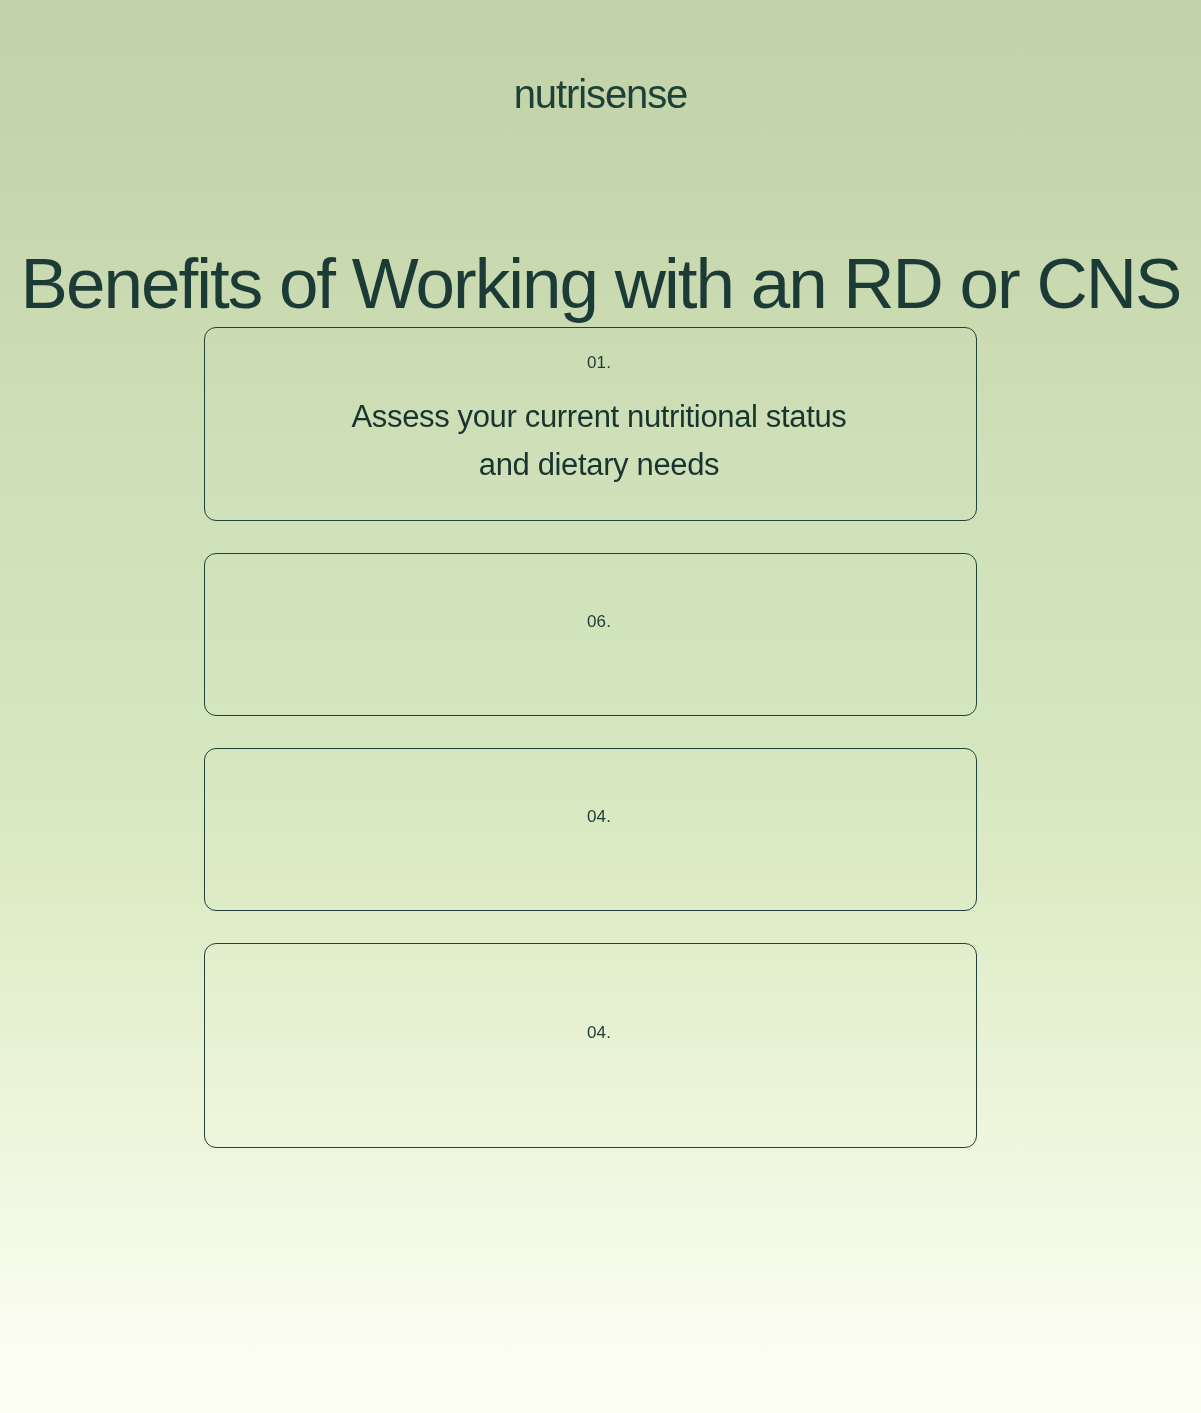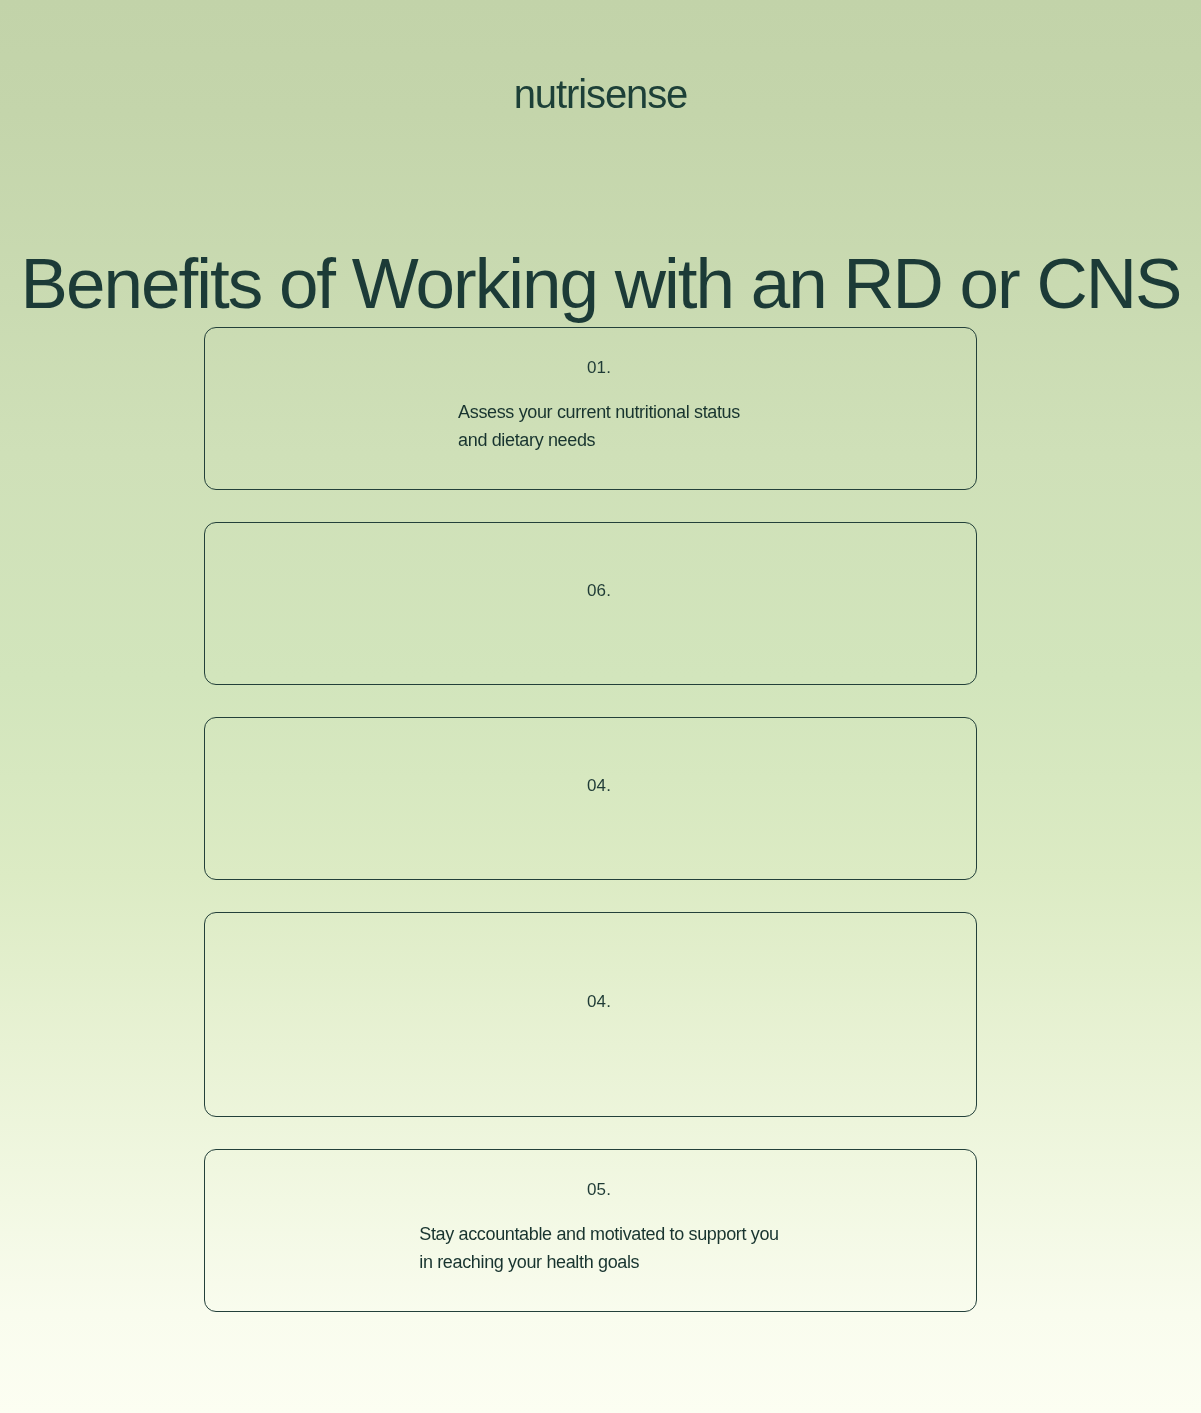--- a/index.html
+++ b/index.html
@@ -99,25 +99,26 @@
   .card-number {
     font-size: 17px;
     line-height: 1;
     font-weight: 400;
     letter-spacing: 0.2px;
     color: #1f3b36;
     margin-bottom: 22px;
   }
 
   .card-text {
-    font-size: 18px;
+    font-size: 31px;
     line-height: 1.56;
     font-weight: 400;
     letter-spacing: -0.35px;
     color: #18342f;
+    text-align: center;
     white-space: pre-line;
   }
 </style>
 </head>
 <body>
 
 <div class="page">
 
   <div class="brand-row">
     <span class="brand-logo">nutrisense</span>
@@ -138,20 +139,15 @@
     </div>
 
     <div class="benefit-card two-line">
       <div class="card-number">04.</div>
     </div>
 
     <div class="benefit-card three-line">
       <div class="card-number">04.</div>
     </div>
 
-    <div class="benefit-card two-line">
-      <div class="card-number">05.</div>
-      <div class="card-text">Stay accountable and motivated to support you
-in reaching your health goals</div>
-    </div>
 
   </div>
 </div>
 
 </body></html>

